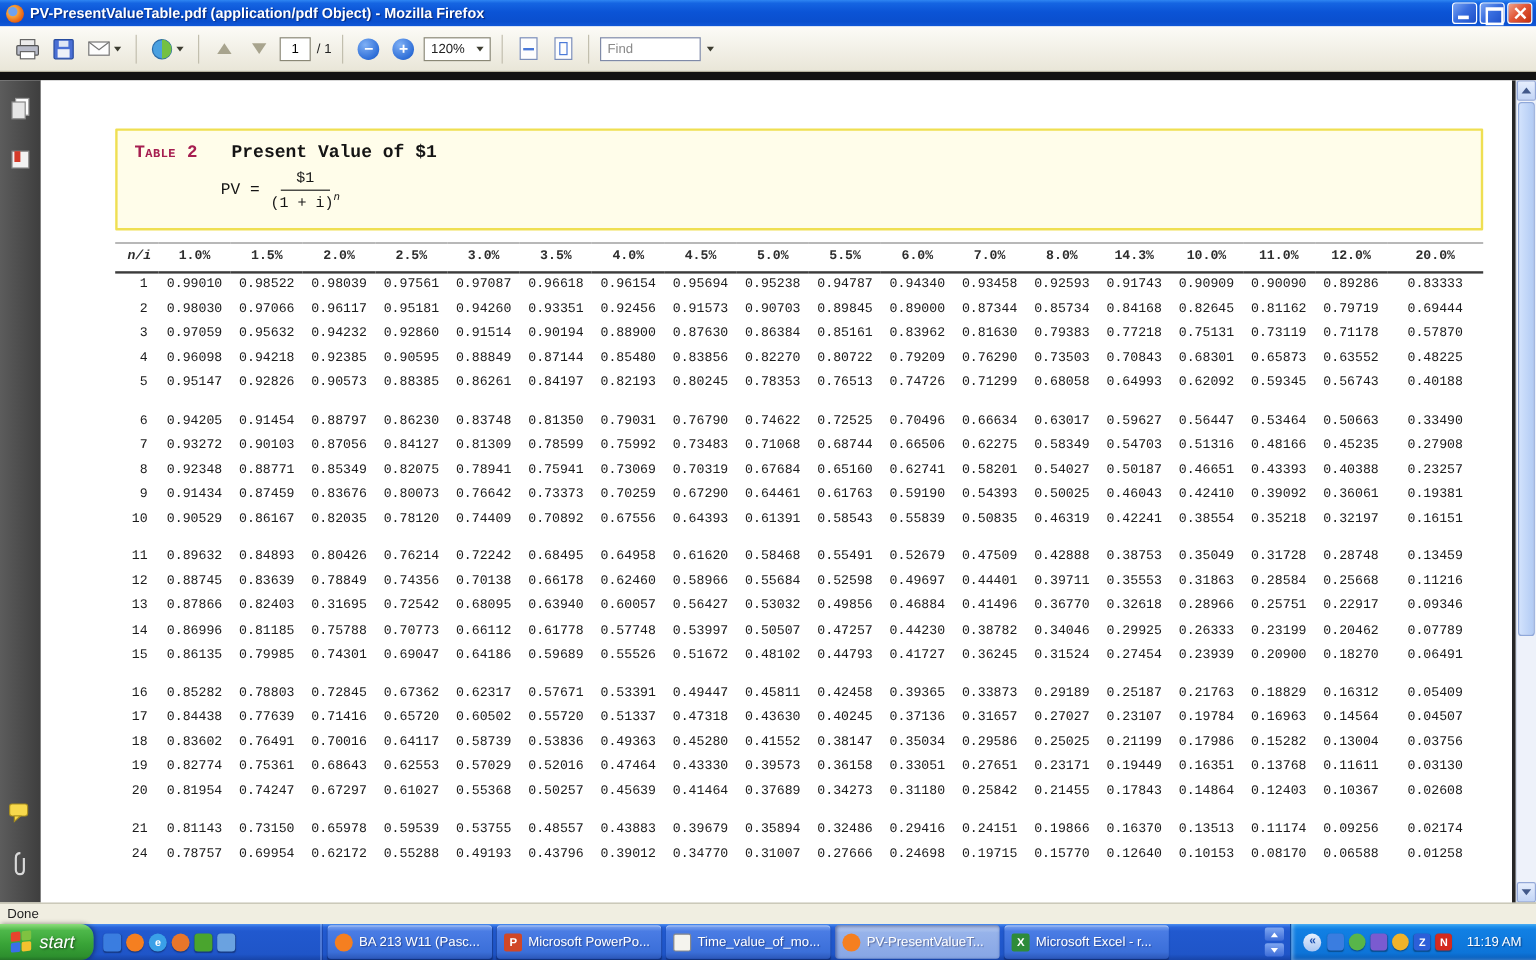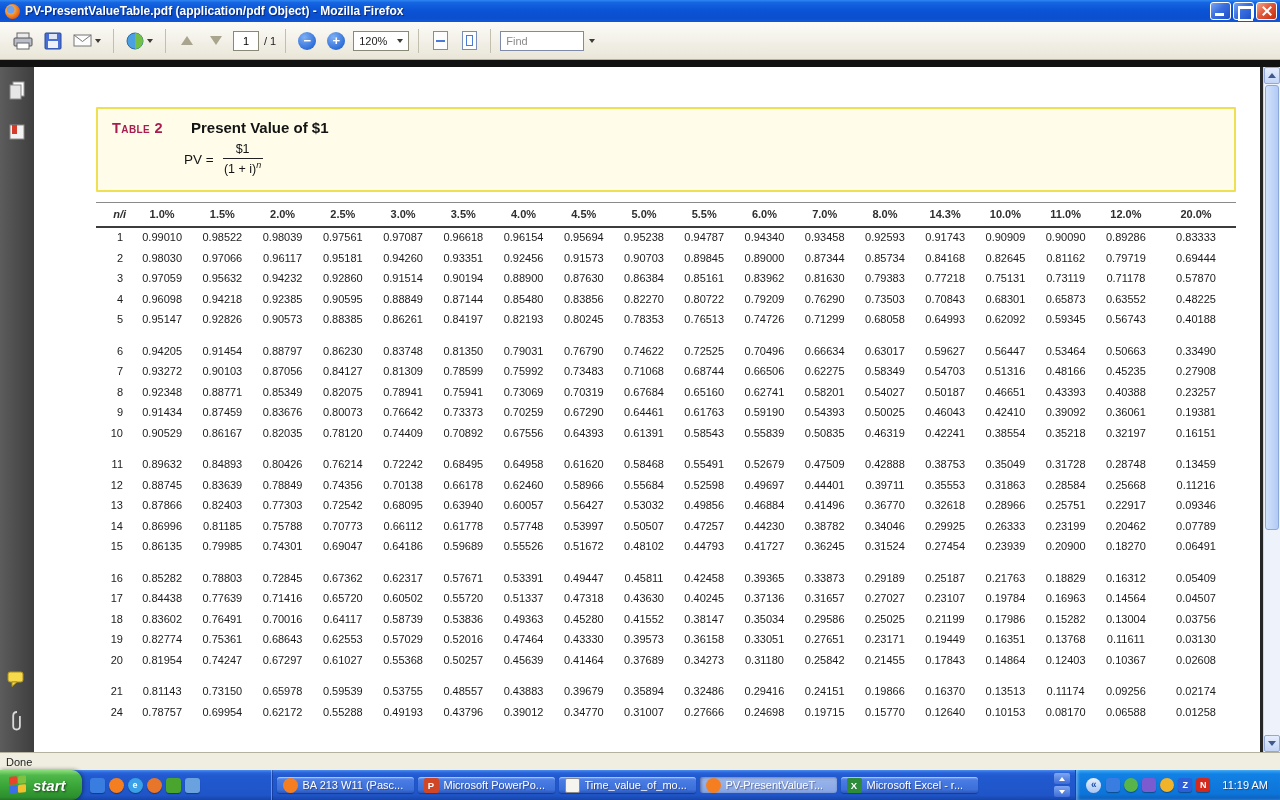--- a/index.html
+++ b/index.html
@@ -50,21 +50,21 @@
   .zoom-box { height:20px; min-width:56px; border:1px solid #8a8876; background:#fff; display:flex; align-items:center;
     justify-content:space-between; gap:6px; font-size:11px; padding:0 5px; color:#222; }
   .fit-icon { width:15px; height:19px; border:1px solid #7a8db8; background:#fdfdfd; position:relative; }
   .fw::after { content:""; position:absolute; top:8px; left:2px; right:2px; height:2px; background:#4a79d8; }
   .fp::after { content:""; position:absolute; left:3px; top:3px; right:3px; bottom:3px; border:1px solid #4a79d8; }
   .find-box { height:20px; width:84px; border:1px solid #7f8aa8; background:#fff; font-size:11px; padding:0 5px;
     color:#333; font-family:inherit; }
   .find-box::placeholder { color:#8a8a8a; }
 
   
-  .content { flex:1; display:flex; flex-direction:column; min-height:0; }
+  .content { flex:1; display:flex; flex-direction:column; min-height:0;font-family:Liberation Mono, monospace; }
   .content-topstrip { height:7px; background:#121212; flex:none; }
   .content-main { flex:1; display:flex; min-height:0; }
   .pdf-sidebar { width:34px; flex:none; background:linear-gradient(90deg,#5c5c5c,#3e3e3e);
     display:flex; flex-direction:column; align-items:center; padding:14px 0 16px; gap:18px; }
   .side-spacer { flex:1; }
   .pdf-page { flex:1; background:#fff; position:relative; overflow:hidden; border-right:3px solid #262626; }
   .doc { position:absolute; left:62px; top:40px; width:1140px; }
 
   .table2-box { border:2px solid #efdf52; background:#fffdea; padding:10px 14px 12px; border-radius:1px; }
   .box-title-row { display:flex; align-items:baseline; gap:28px; }
@@ -97,33 +97,33 @@
 
   
   .statusbar { height:18px; flex:none; background:#f0eee1; border-top:1px solid #b4b19f; font-size:11px; color:#222;
     display:flex; align-items:center; padding:0 6px; }
 
   
   .taskbar { height:30px; flex:none; display:flex; align-items:stretch;
     background:linear-gradient(180deg,#4a8df0 0%,#2a64da 9%,#2159cf 20%,#1f55c8 84%,#1744a8 100%); }
   .start-btn { flex:none; display:flex; align-items:center; gap:6px; padding:0 16px 0 9px; border-radius:0 11px 11px 0;
     background:linear-gradient(180deg,#8ede7d 0%,#4eb84a 18%,#39a437 55%,#2d8f2e 90%,#247427 100%);
-    box-shadow:1px 0 4px rgba(0,0,0,.45); color:#fff; font-weight:bold; font-style:italic; font-size:15px;
+    box-shadow:1px 0 4px rgba(0,0,0,.45); color:#fff; font-weight:normal; font-style:italic; font-size:15px;
     text-shadow:1px 1px 2px rgba(0,0,0,.55); }
   .winflag { width:18px; height:18px; display:grid; grid-template-columns:8px 8px; grid-template-rows:8px 8px; gap:1px;
     transform:skewY(-6deg); }
   .winflag i { border-radius:1.5px; }
   .wf-r{background:#e8442c;} .wf-g{background:#7fc241;} .wf-b{background:#3a6fe8;} .wf-y{background:#f4c12e;}
   .quick-launch { width:190px; flex:none; display:flex; align-items:center; gap:4px; padding:0 8px;
     border-right:1px solid rgba(255,255,255,.35); box-shadow:1px 0 0 rgba(0,0,50,.25); }
   .mini-icon { width:15px; height:15px; border-radius:3px; display:flex; align-items:center; justify-content:center;
     font-size:9px; color:#fff; font-weight:bold; box-shadow:0 1px 1px rgba(0,0,0,.35); flex:none; }
   .document-icon { border:1px solid #8a8a8a; color:#666; }
   .tasks { flex:1; display:flex; align-items:center; gap:4px; padding:0 5px; overflow:hidden; }
-  .task-btn { width:137px; height:16px; flex:none; border-radius:3px; display:flex; align-items:center; gap:5px; padding:0 6px;
+  .task-btn { width:137px; height:28px; flex:none; border-radius:3px; display:flex; align-items:center; gap:5px; padding:0 6px;
     color:#fff; font-size:11px;
     background:linear-gradient(180deg,#82a8f0 0%,#4a7ce4 18%,#3b6fd9 80%,#2c57b8 100%);
     box-shadow:inset 0 1px 0 rgba(255,255,255,.35), 0 1px 1px rgba(0,0,20,.3); }
   .task-btn.active { background:linear-gradient(180deg,#c2d3f4 0%,#97b3ea 22%,#86a5e5 100%);
     box-shadow:inset 1px 1px 3px rgba(10,20,80,.5); }
   .task-icon { width:15px; height:15px; border-radius:2px; flex:none; display:flex; align-items:center; justify-content:center;
     font-size:9.5px; font-weight:bold; color:#fff; }
   .task-label { white-space:nowrap; overflow:hidden; text-shadow:1px 1px 1px rgba(0,0,40,.4); }
   .task-scroll { flex:none; display:flex; flex-direction:column; justify-content:center; gap:2px; padding:0 5px; }
   .tsc-btn { width:16px; height:11px; border-radius:2px; background:linear-gradient(180deg,#7fa6f0,#3c6cd8);
@@ -548,21 +548,21 @@
                   <td>0.35553</td>
                   <td>0.31863</td>
                   <td>0.28584</td>
                   <td>0.25668</td>
                   <td>0.11216</td>
                 </tr>
                 <tr>
                   <td>13</td>
                   <td>0.87866</td>
                   <td>0.82403</td>
-                  <td>0.77303</td>
+                  <td>0.31695</td>
                   <td>0.72542</td>
                   <td>0.68095</td>
                   <td>0.63940</td>
                   <td>0.60057</td>
                   <td>0.56427</td>
                   <td>0.53032</td>
                   <td>0.49856</td>
                   <td>0.46884</td>
                   <td>0.41496</td>
                   <td>0.36770</td>

